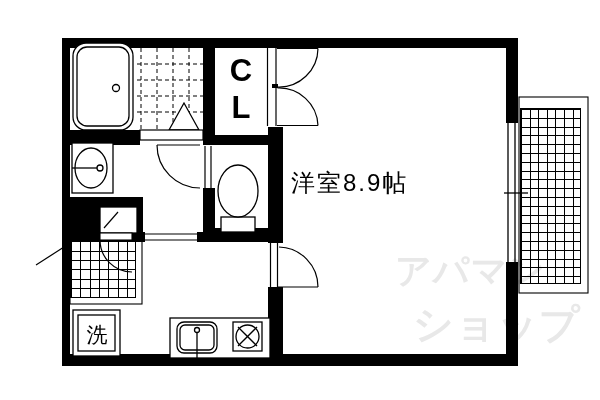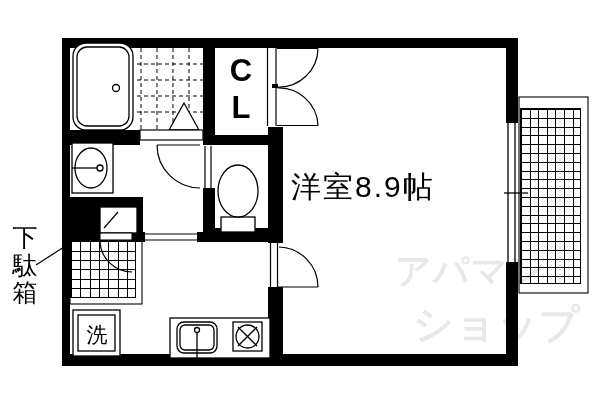--- a/index.html
+++ b/index.html
@@ -9,21 +9,21 @@
   .lbl{position:absolute;z-index:3;color:#000;}
   .wm{position:absolute;z-index:0;font-weight:bold;letter-spacing:1px;}
   .grid{position:absolute;z-index:1;box-sizing:border-box;border:1px solid #000;}
   .genkan-grid{left:70px;top:240px;width:66px;height:58px;
     background-image:repeating-linear-gradient(to right,#000 0,#000 1px,transparent 1px,transparent 9.3px),
                      repeating-linear-gradient(to bottom,#000 0,#000 1px,transparent 1px,transparent 9.5px);}
   .balcony-grid{left:520px;top:108px;width:61px;height:176px;
     background-image:repeating-linear-gradient(to right,#000 0,#000 1px,transparent 1px,transparent 8.6px),
                      repeating-linear-gradient(to bottom,#000 0,#000 1px,transparent 1px,transparent 8.8px);}
   .cl{font-size:31px;font-weight:700;width:28px;text-align:center;line-height:1;}
-  .room-label{font-size:30px;letter-spacing:2px;white-space:nowrap;}
+  .room-label{font-size:24px;letter-spacing:2px;white-space:nowrap;}
   .shoe-label{font-size:25px;width:28px;line-height:1.1;word-break:break-all;text-align:center;}
   .wash-label{font-size:21px;width:38px;text-align:center;}
   .wm1{left:395px;top:247px;font-size:36px;}
   .wm2{left:413px;top:297px;font-size:40px;}
 </style>
 </head>
 <body>
 
 <div class="plan">
 
@@ -142,15 +142,14 @@
       <line x1="515" y1="123" x2="515" y2="262"></line>
       <line x1="504" y1="193" x2="528" y2="193"></line>
     </g>
 
     <rect x="519" y="97" width="69" height="196" fill="none" stroke="#000000" stroke-width="1.1"></rect>
   </svg>
 
   <div class="lbl cl" style="left:227px;top:55px;">C</div>
   <div class="lbl cl" style="left:227px;top:92px;">L</div>
   <div class="lbl room-label" style="left:291px;top:167px;">洋室8.9帖</div>
-  <div class="lbl shoe-label" style="left:11px;top:224px;">下駄箱</div>
   <div class="lbl wash-label" style="left:78px;top:321px;">洗</div>
 </div>
 
 </body></html>

